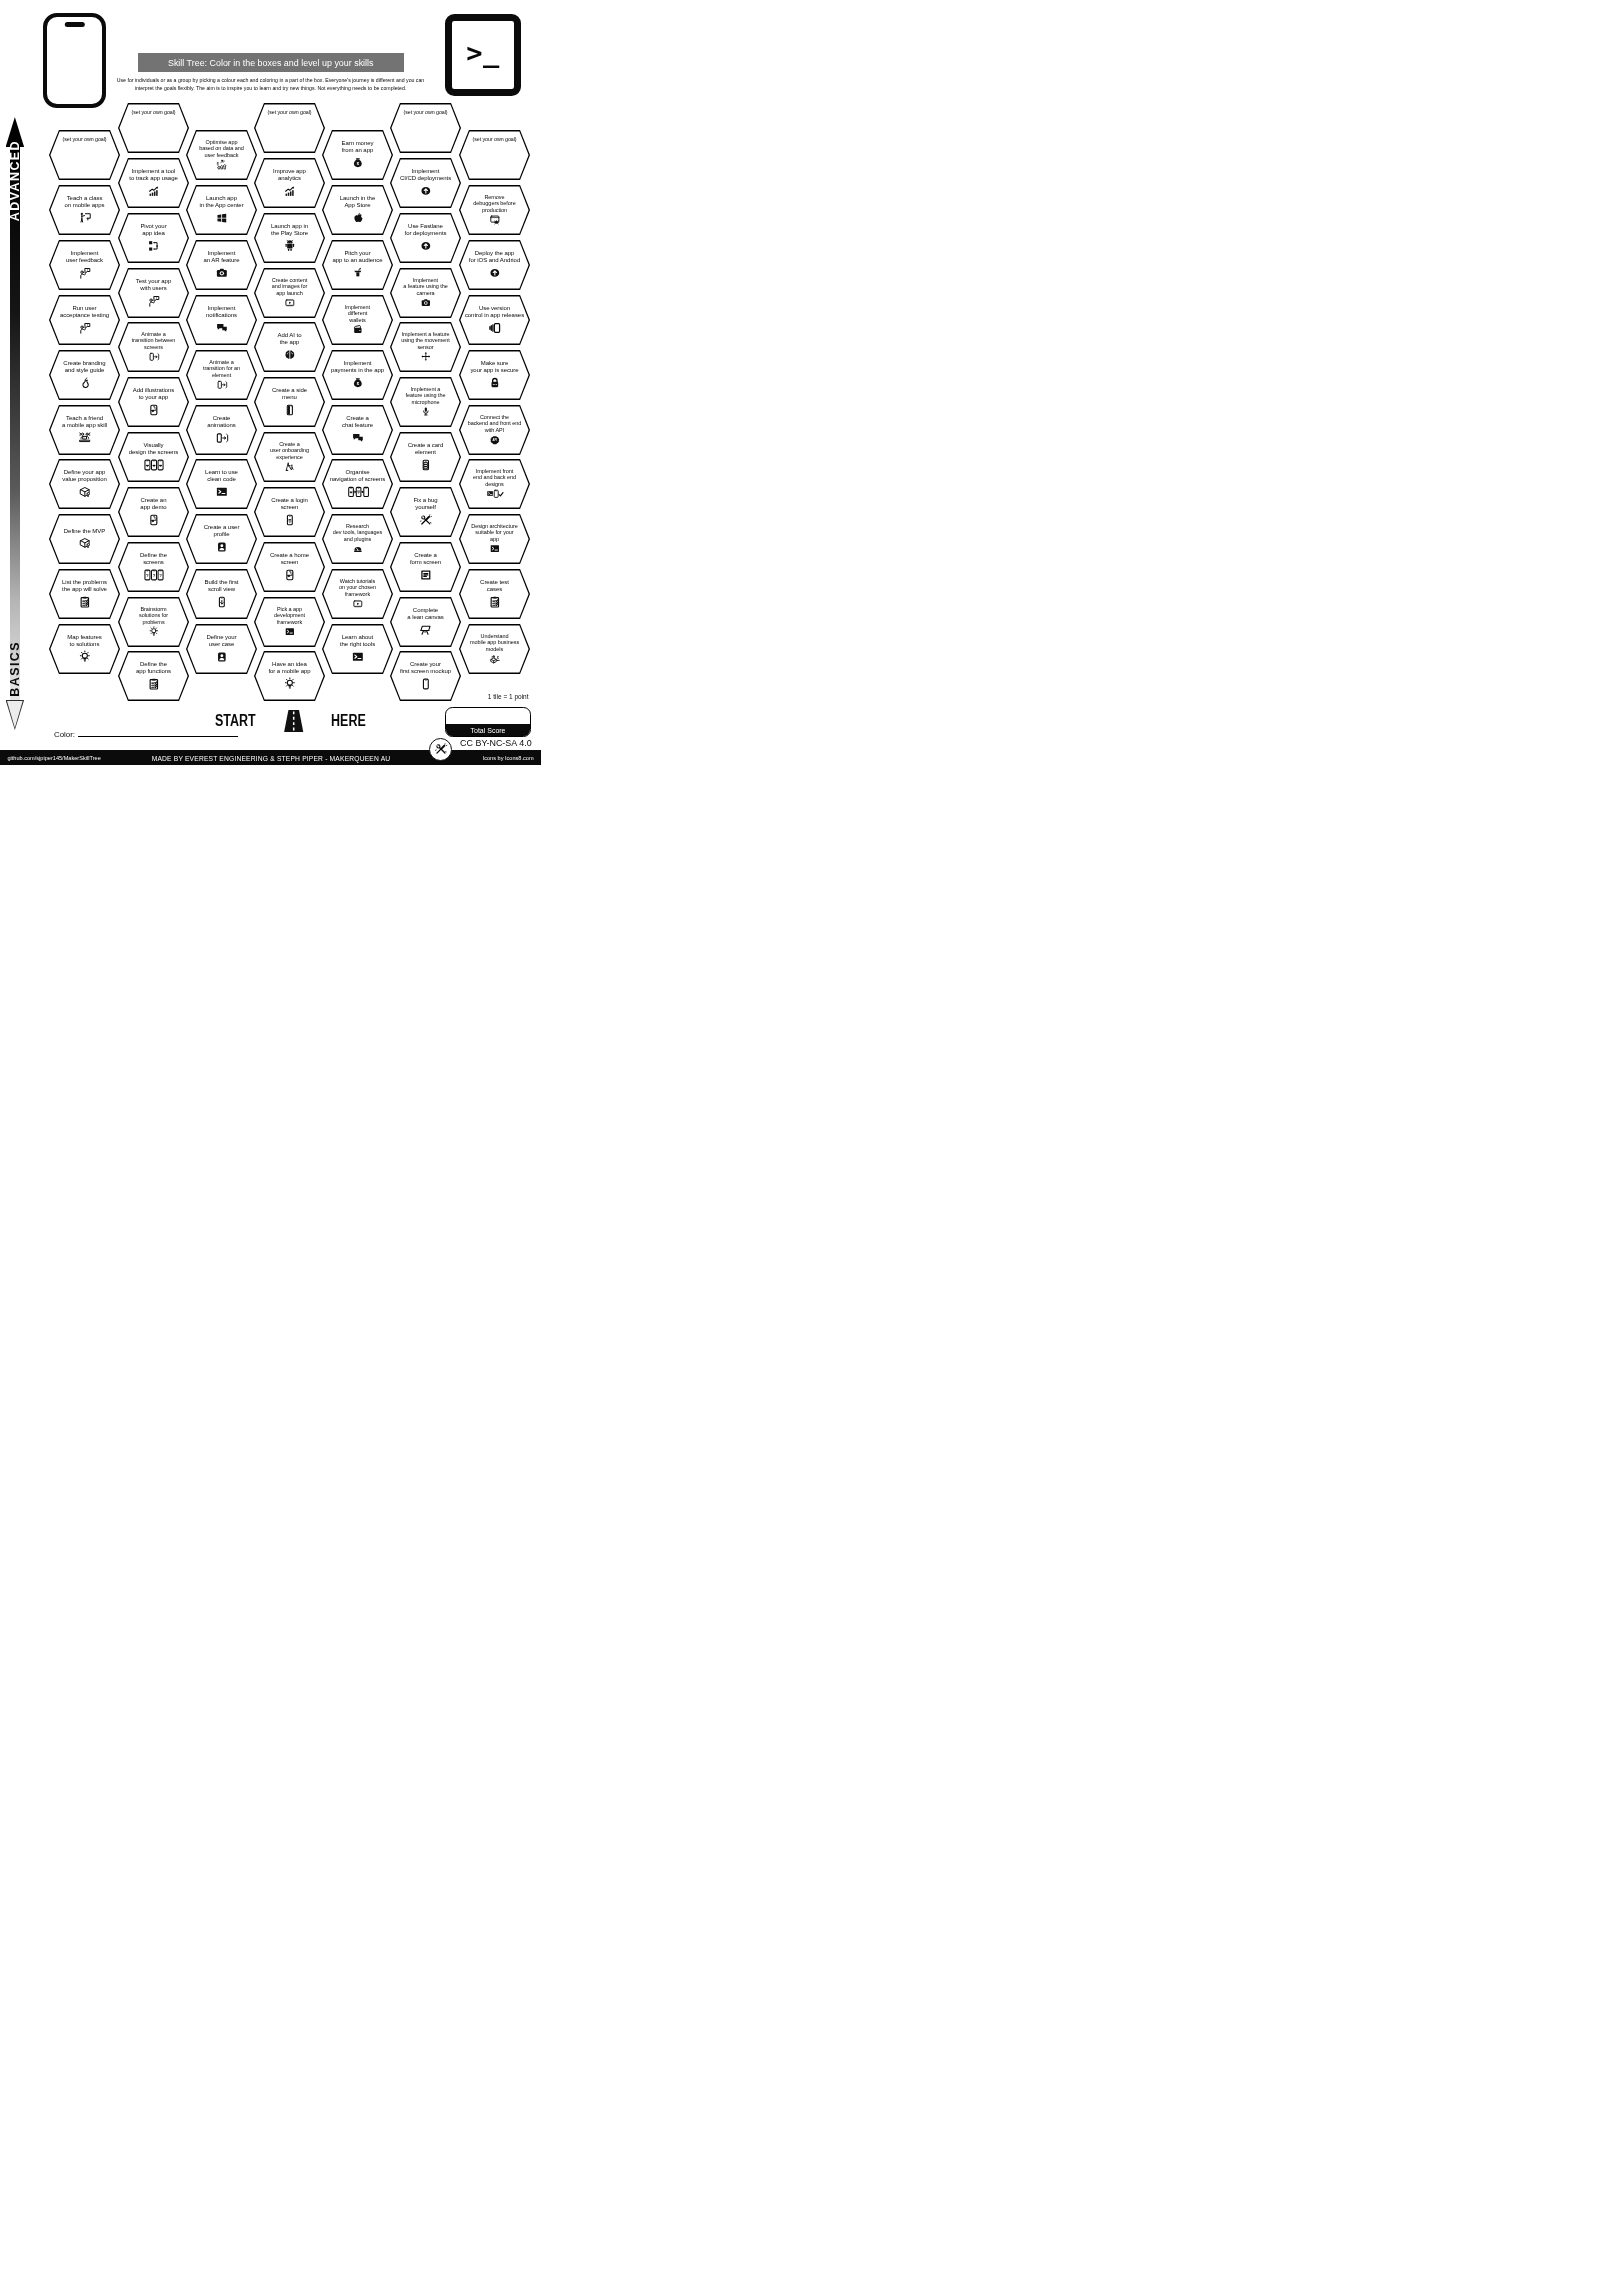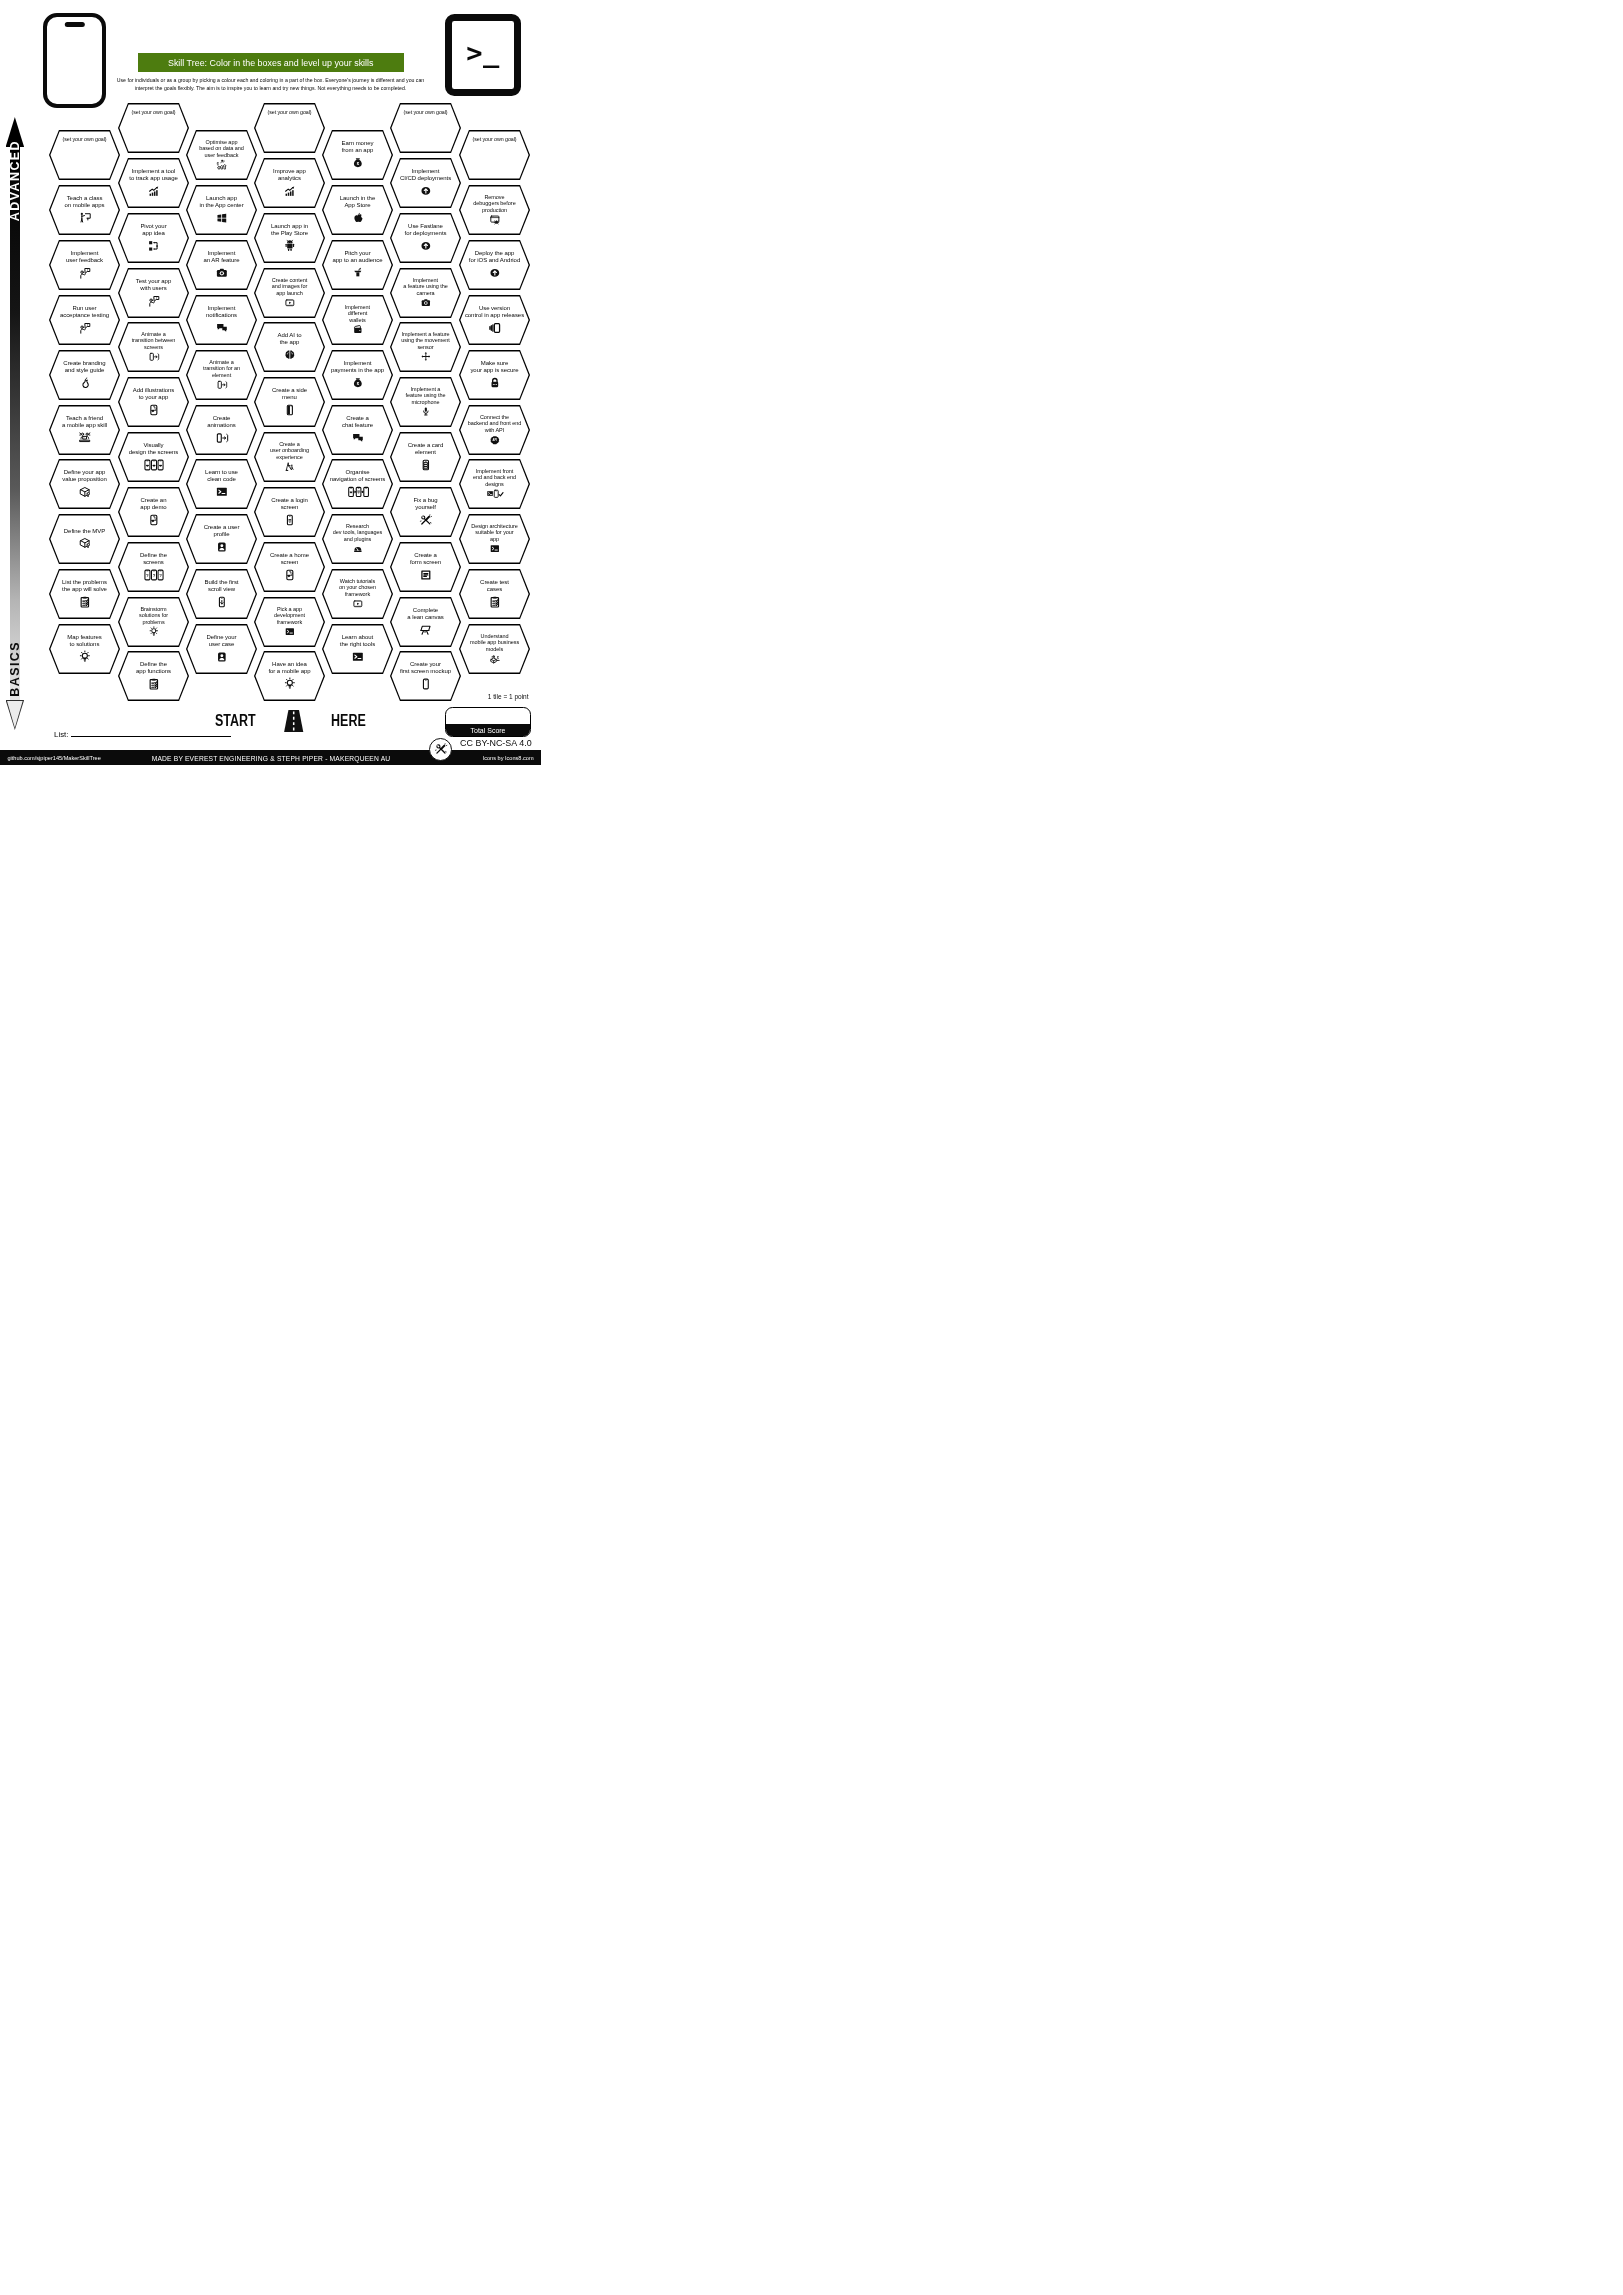--- a/index.html
+++ b/index.html
@@ -3,21 +3,21 @@
 <meta charset="utf-8">
 <style>
   html,body{margin:0;padding:0;background:#fff;}
   .poster{position:relative;width:541px;height:765px;background:#fff;overflow:hidden;
           font-family:"Liberation Sans",sans-serif;color:#0a0a0a;}
   
   .title{position:absolute;left:0;right:0;top:6.5px;margin:0;text-align:center;white-space:nowrap;}
   .title-in{display:inline-block;font-size:48px;font-weight:900;letter-spacing:-1.4px;
             transform:scaleX(.72);transform-origin:center;}
   .subtitle{position:absolute;top:53px;left:50%;transform:translateX(-50%);width:266px;height:18.5px;
-            background:#4d7c0f;color:#fff;display:flex;align-items:center;justify-content:center;}
+            background:#737373;color:#fff;display:flex;align-items:center;justify-content:center;}
   .subtitle span{font-size:9.7px;transform:scaleX(.92);white-space:nowrap;}
   .desc{position:absolute;top:76px;left:50%;transform:translateX(-50%);width:333px;margin:0;
         text-align:center;font-size:5.2px;line-height:1.55;font-weight:500;}
   .phone-logo{position:absolute;left:43px;top:12.5px;width:55px;height:87px;border:4.6px solid #0b0b0b;
               border-radius:14px;}
   .phone-logo .island{position:absolute;top:5.1px;left:50%;transform:translateX(-50%);
               width:20.4px;height:5.6px;border-radius:3.2px;background:#0b0b0b;}
   .term-logo{position:absolute;right:20px;top:14px;width:62px;height:68px;border:7px solid #0b0b0b;
              border-radius:9.3px;display:flex;align-items:center;justify-content:center;background:#fff;}
   .term-glyph{font-family:"DejaVu Sans Mono",monospace;font-size:27px;font-weight:900;margin-top:-4.6px;letter-spacing:0.5px;}
@@ -1217,21 +1217,21 @@
   <div class="start-here">
     <span class="start-word">START</span>
     <svg class="road" viewBox="0 0 48 50">
         <path d="M13 2h22l9 46H4z" fill="#111"></path>
         <path d="M24 5v40" stroke="#fff" stroke-width="3.2" stroke-dasharray="6 5.2" fill="none"></path>
       </svg>
     <span class="start-word">HERE</span>
   </div>
 
   <div class="name-row">
-    <span class="name-label">List:</span>
+    <span class="name-label">Color:</span>
     <span class="name-line"></span>
   </div>
   <div class="tile-note">1 tile = 1 point</div>
   <div class="score-box">
     <div class="score-blank"></div>
     <div class="score-band">Total Score</div>
   </div>
   <div class="license-row">
     <span class="cc-badge">
         <svg viewBox="0 0 24 24">

